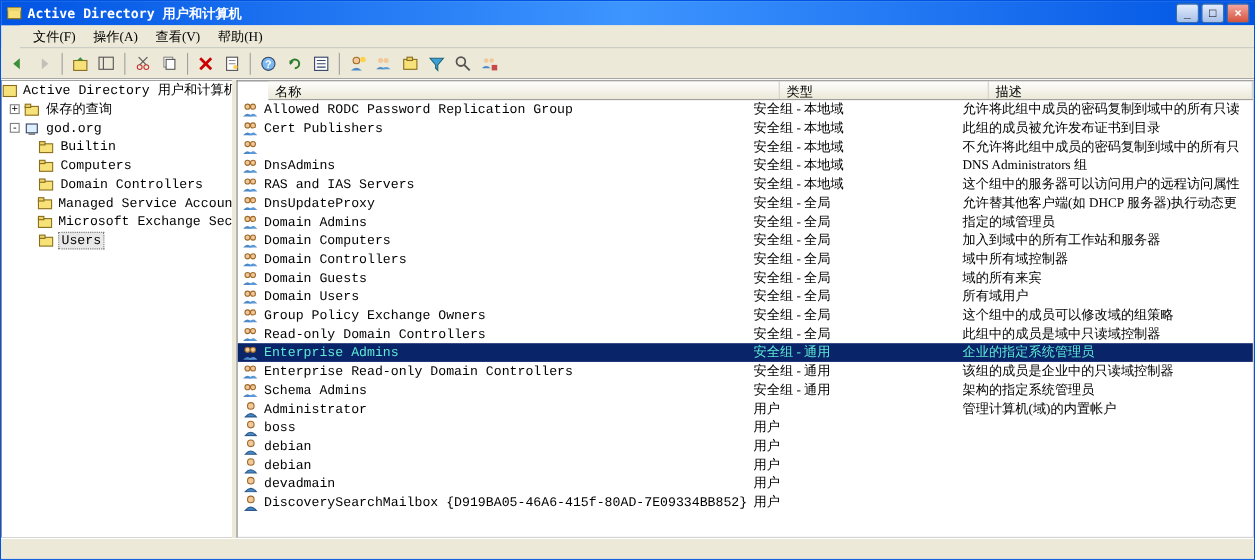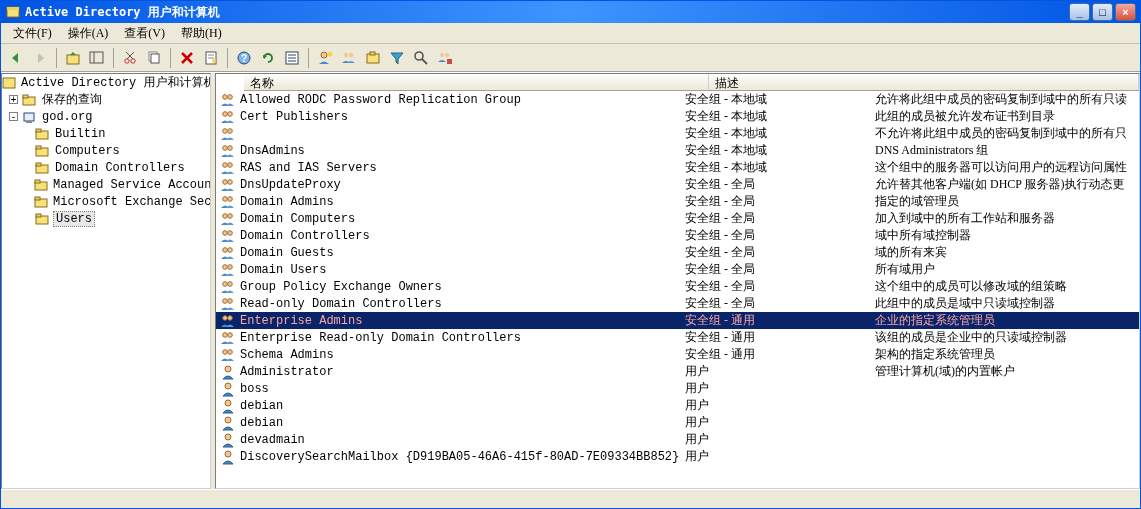--- a/index.html
+++ b/index.html
@@ -4,40 +4,40 @@
 <style>
 * { box-sizing: border-box; margin: 0; padding: 0; }
 body { font-family: "SimSun", "宋体", sans-serif; font-size: 12px; background: #ece9d8; user-select: none; }
 .window { width: 1141px; height: 509px; background: #ece9d8; border: 1px solid #0054e3; position: relative; overflow: hidden; }
 .titlebar { height: 22px; background: linear-gradient(to right, #0054e3, #3d95ff, #0054e3); color: #fff; display: flex; align-items: center; padding: 0 4px; font-weight: bold; font-family: "SimSun", monospace; }
 .titlebar .icon { width: 16px; height: 16px; margin-right: 4px; display: inline-flex; align-items: center; justify-content: center; }
 .titlebar .spacer { flex: 1; }
 .winbtns { display: flex; gap: 2px; }
 .winbtn { width: 21px; height: 18px; background: linear-gradient(#e3ecfc,#a8c0e8); border: 1px solid #3a6ea5; border-radius: 3px; display: flex; align-items: center; justify-content: center; font-family: Arial; font-size: 11px; color: #000; cursor: default; }
 .winbtn.close { background: linear-gradient(#f5a7a0,#d4533f); color: #fff; font-weight: bold; }
-.menubar { height: 21px; background: #ece9d8; display: flex; align-items: center; padding: 0 4px; border-bottom: 1px solid #c0c0c0; font-family: "SimSun"; }
+.menubar { height: 21px; background: #ece9d8; display: flex; align-items: center; padding: 0 4px; border-bottom: 1px solid #c0c0c0; font-family: "SimSun"; margin-left: 17px; }
 .menubar > div { padding: 2px 8px; cursor: default; }
 .toolbar { height: 28px; background: #ece9d8; display: flex; align-items: center; padding: 0 4px; border-bottom: 1px solid #a0a0a0; gap: 2px; }
 .tbtn { width: 22px; height: 22px; display: flex; align-items: center; justify-content: center; cursor: default; border: 1px solid transparent; }
 .sep { width: 1px; height: 20px; background: #a0a0a0; margin: 0 3px; }
 .content { display: flex; height: calc(100% - 90px); border-top: 1px solid #fff; }
 .tree { width: 210px; background: #fff; border: 1px inset #d0d0d0; overflow: auto; font-family: "Courier New", "SimSun", monospace; font-size: 12px; }
 .tree-row { display: flex; align-items: center; height: 17px; white-space: nowrap; padding-right: 4px; }
 .tree-row .tw { width: 14px; text-align: center; color: #000; font-family: sans-serif; font-size: 10px; border: 1px solid #808080; width: 9px; height: 9px; line-height: 7px; margin: 0 3px; cursor: default; }
 .tree-row .nw { width: 14px; }
 .tree-row .ico { width: 16px; height: 16px; margin-right: 3px; display: inline-flex; align-items: center; justify-content: center; }
 .tree-row .lbl { white-space: nowrap; padding: 0 2px; }
 .tree-row.selected .lbl { background: #e8e8e8; border: 1px dotted #808080; }
 .splitter { width: 4px; background: #ece9d8; cursor: col-resize; }
 .list { flex: 1; background: #fff; border: 1px inset #d0d0d0; overflow: auto; font-family: "Courier New", "SimSun", monospace; font-size: 12px; position: relative; }
 .cols { display: flex; position: sticky; top: 0; background: #ece9d8; height: 17px; border-bottom: 1px solid #a0a0a0; margin-left: 28px; }
 .col { border-right: 1px solid #d0d0d0; padding: 1px 6px; background: linear-gradient(#fdfdfd,#ece9d8); font-family: "SimSun"; }
 .col.c1 { width: 465px; } .col.c2 { width: 190px; } .col.c3 { flex: 1; }
 .row { display: flex; height: 17px; align-items: center; white-space: nowrap; }
-.row.selected { background: #0a246a; color: #fca5a5; }
+.row.selected { background: #0a246a; color: #5eead4; }
 .cell { padding: 0 4px; overflow: hidden; }
 .cell.c1 { width: 465px; display: flex; align-items: center; } .cell.c2 { width: 190px; font-family: "SimSun"; } .cell.c3 { flex: 1; font-family: "SimSun"; }
 .cell.c1 .ico { width: 16px; height: 16px; margin-right: 4px; display: inline-flex; align-items: center; justify-content: center; flex-shrink: 0; }
 .status { height: 19px; background: #ece9d8; border-top: 1px solid #fff; }
 svg { display: block; }
 </style>
 </head>
 <body>
 
 <div class="window">
@@ -270,20 +270,21 @@
             <span class="lbl">Users</span>
           </div>
         </div>
     </div>
 
     <div class="splitter"></div>
 
     <div class="list">
       <div class="cols">
         <div class="col c1">名称</div>
+        <div class="col c2">类型</div>
         <div class="col c3">描述</div>
       </div>
       <div id="list-body">
           <div class="row">
             <div class="cell c1">
               <span class="ico">
                 <svg width="16" height="16">
                   <circle cx="5" cy="5" r="2.3" fill="#f0c89a" stroke="#a06a2a"></circle>
                   <circle cx="10" cy="5" r="2.3" fill="#f0c89a" stroke="#a06a2a"></circle>
                   <path d="M1 14 Q5 9 9 14 Z" fill="#4a88c8"></path>

